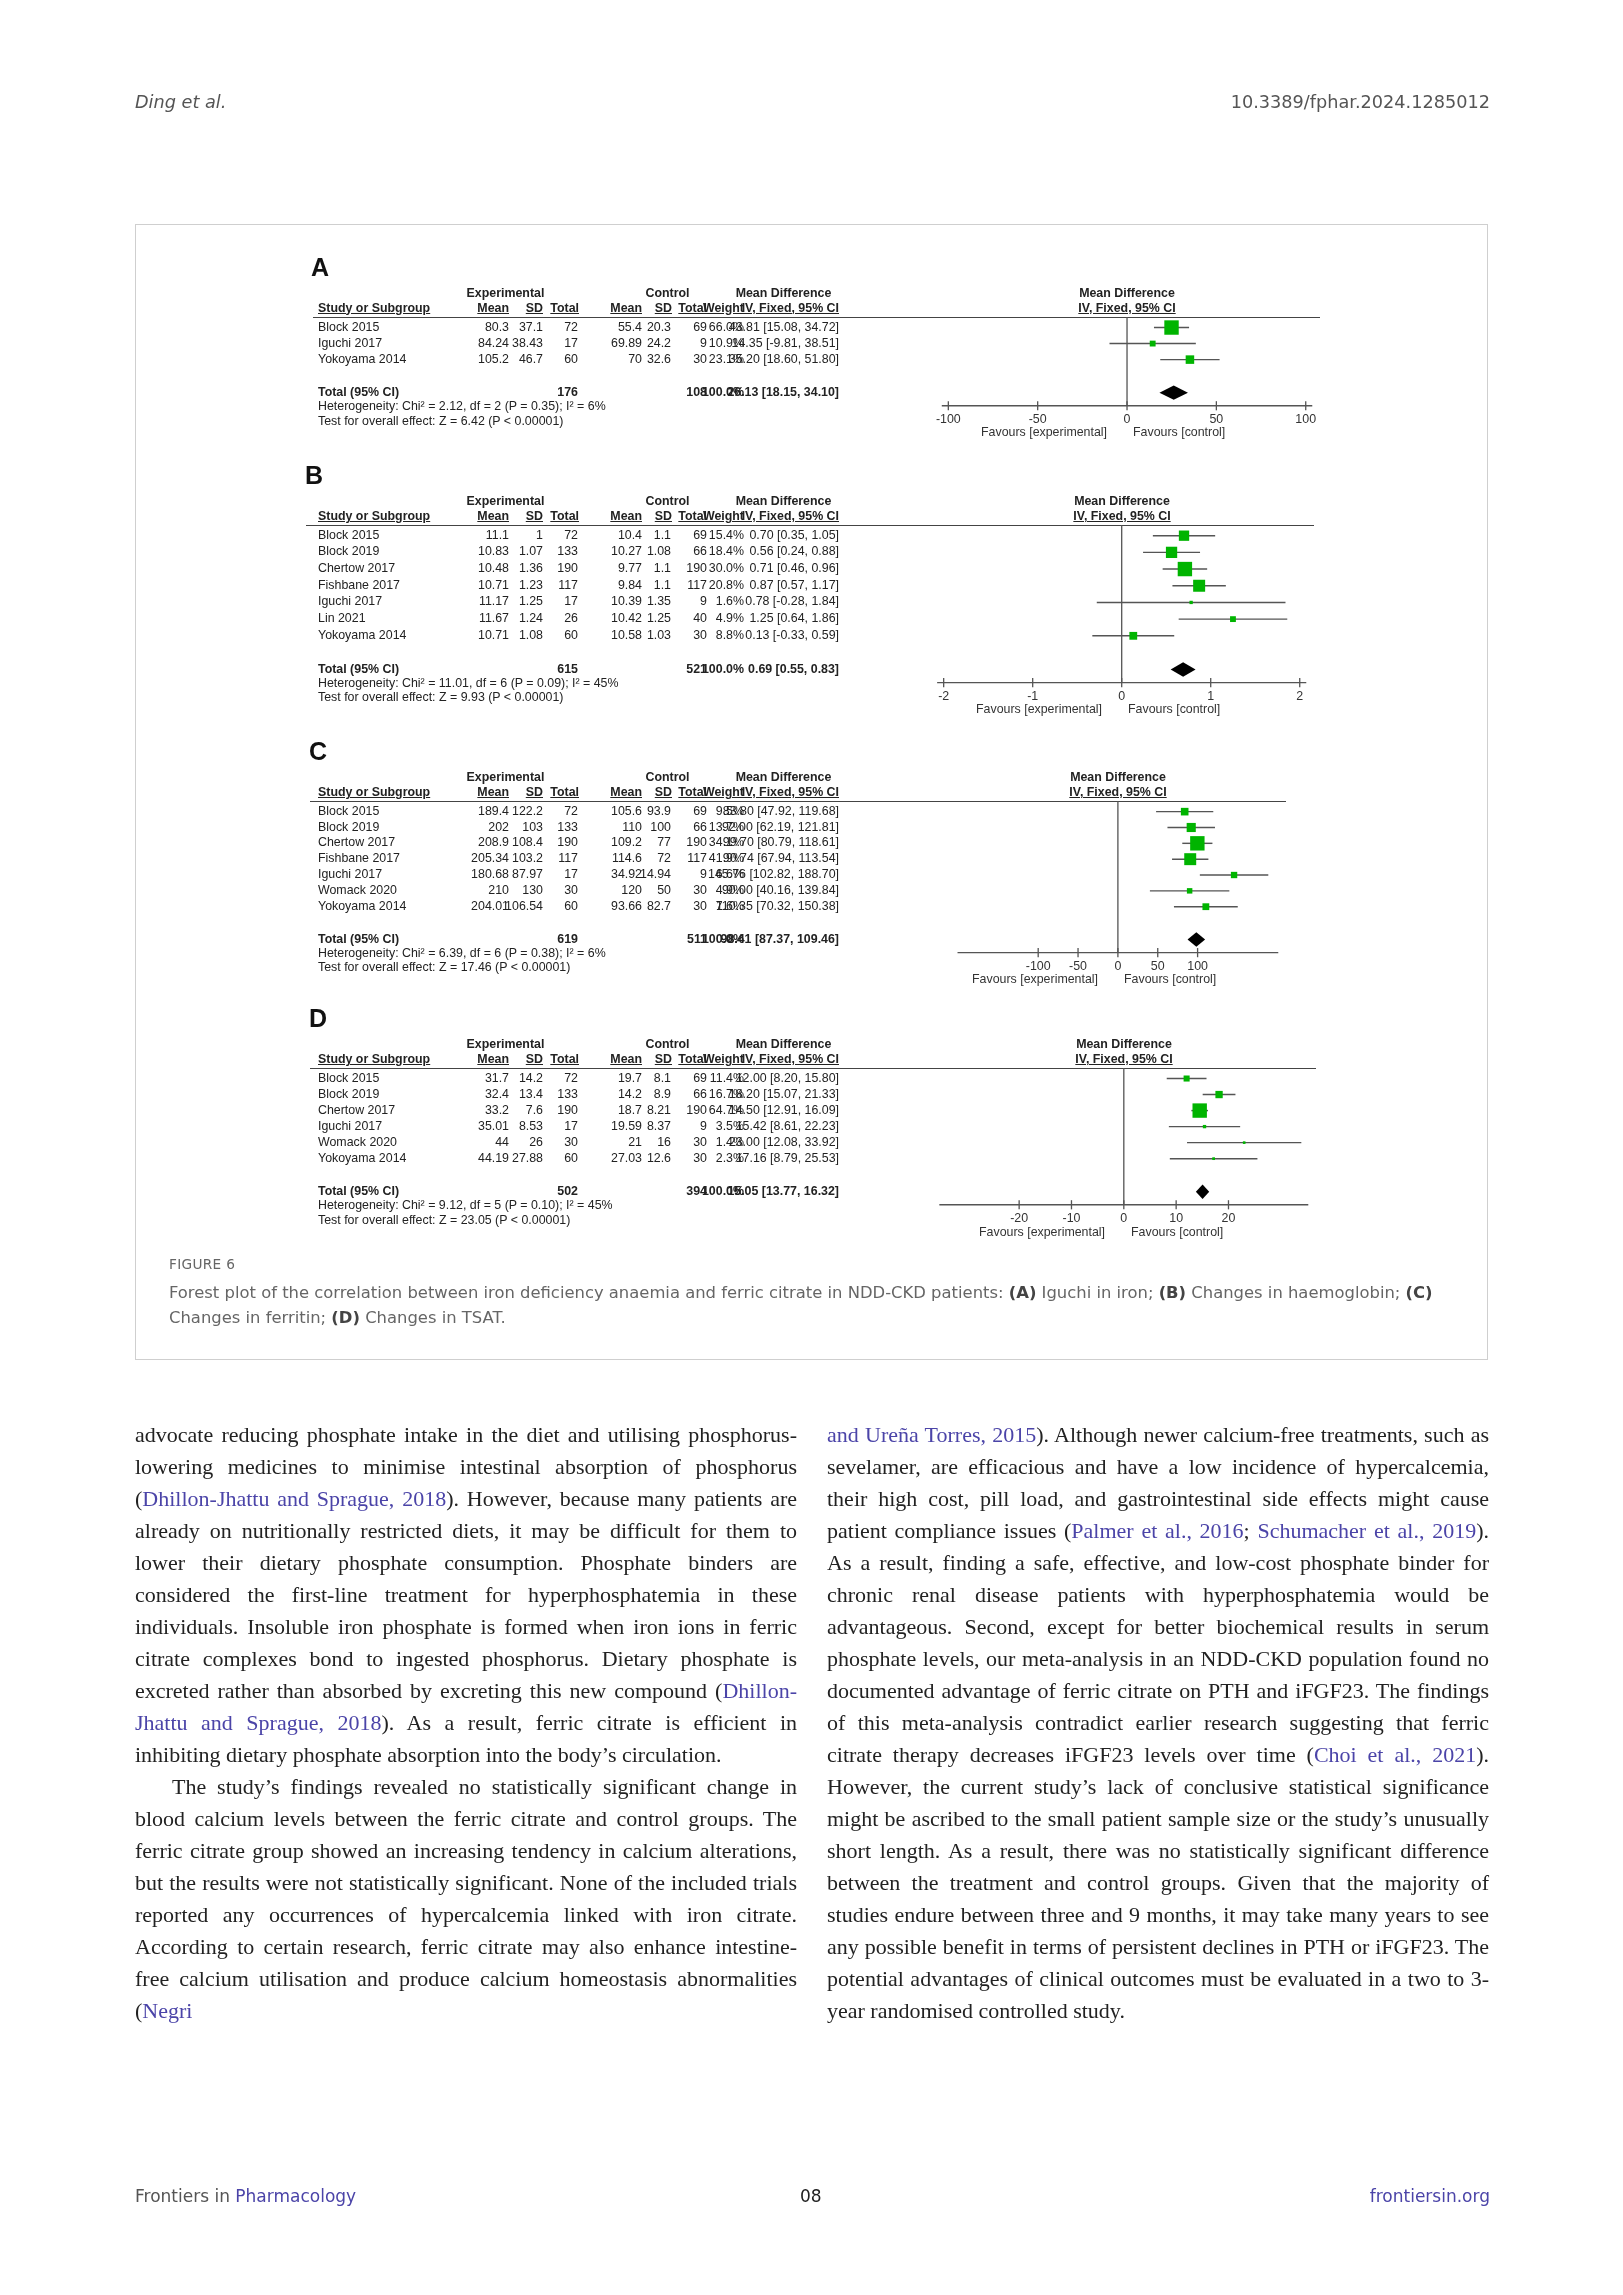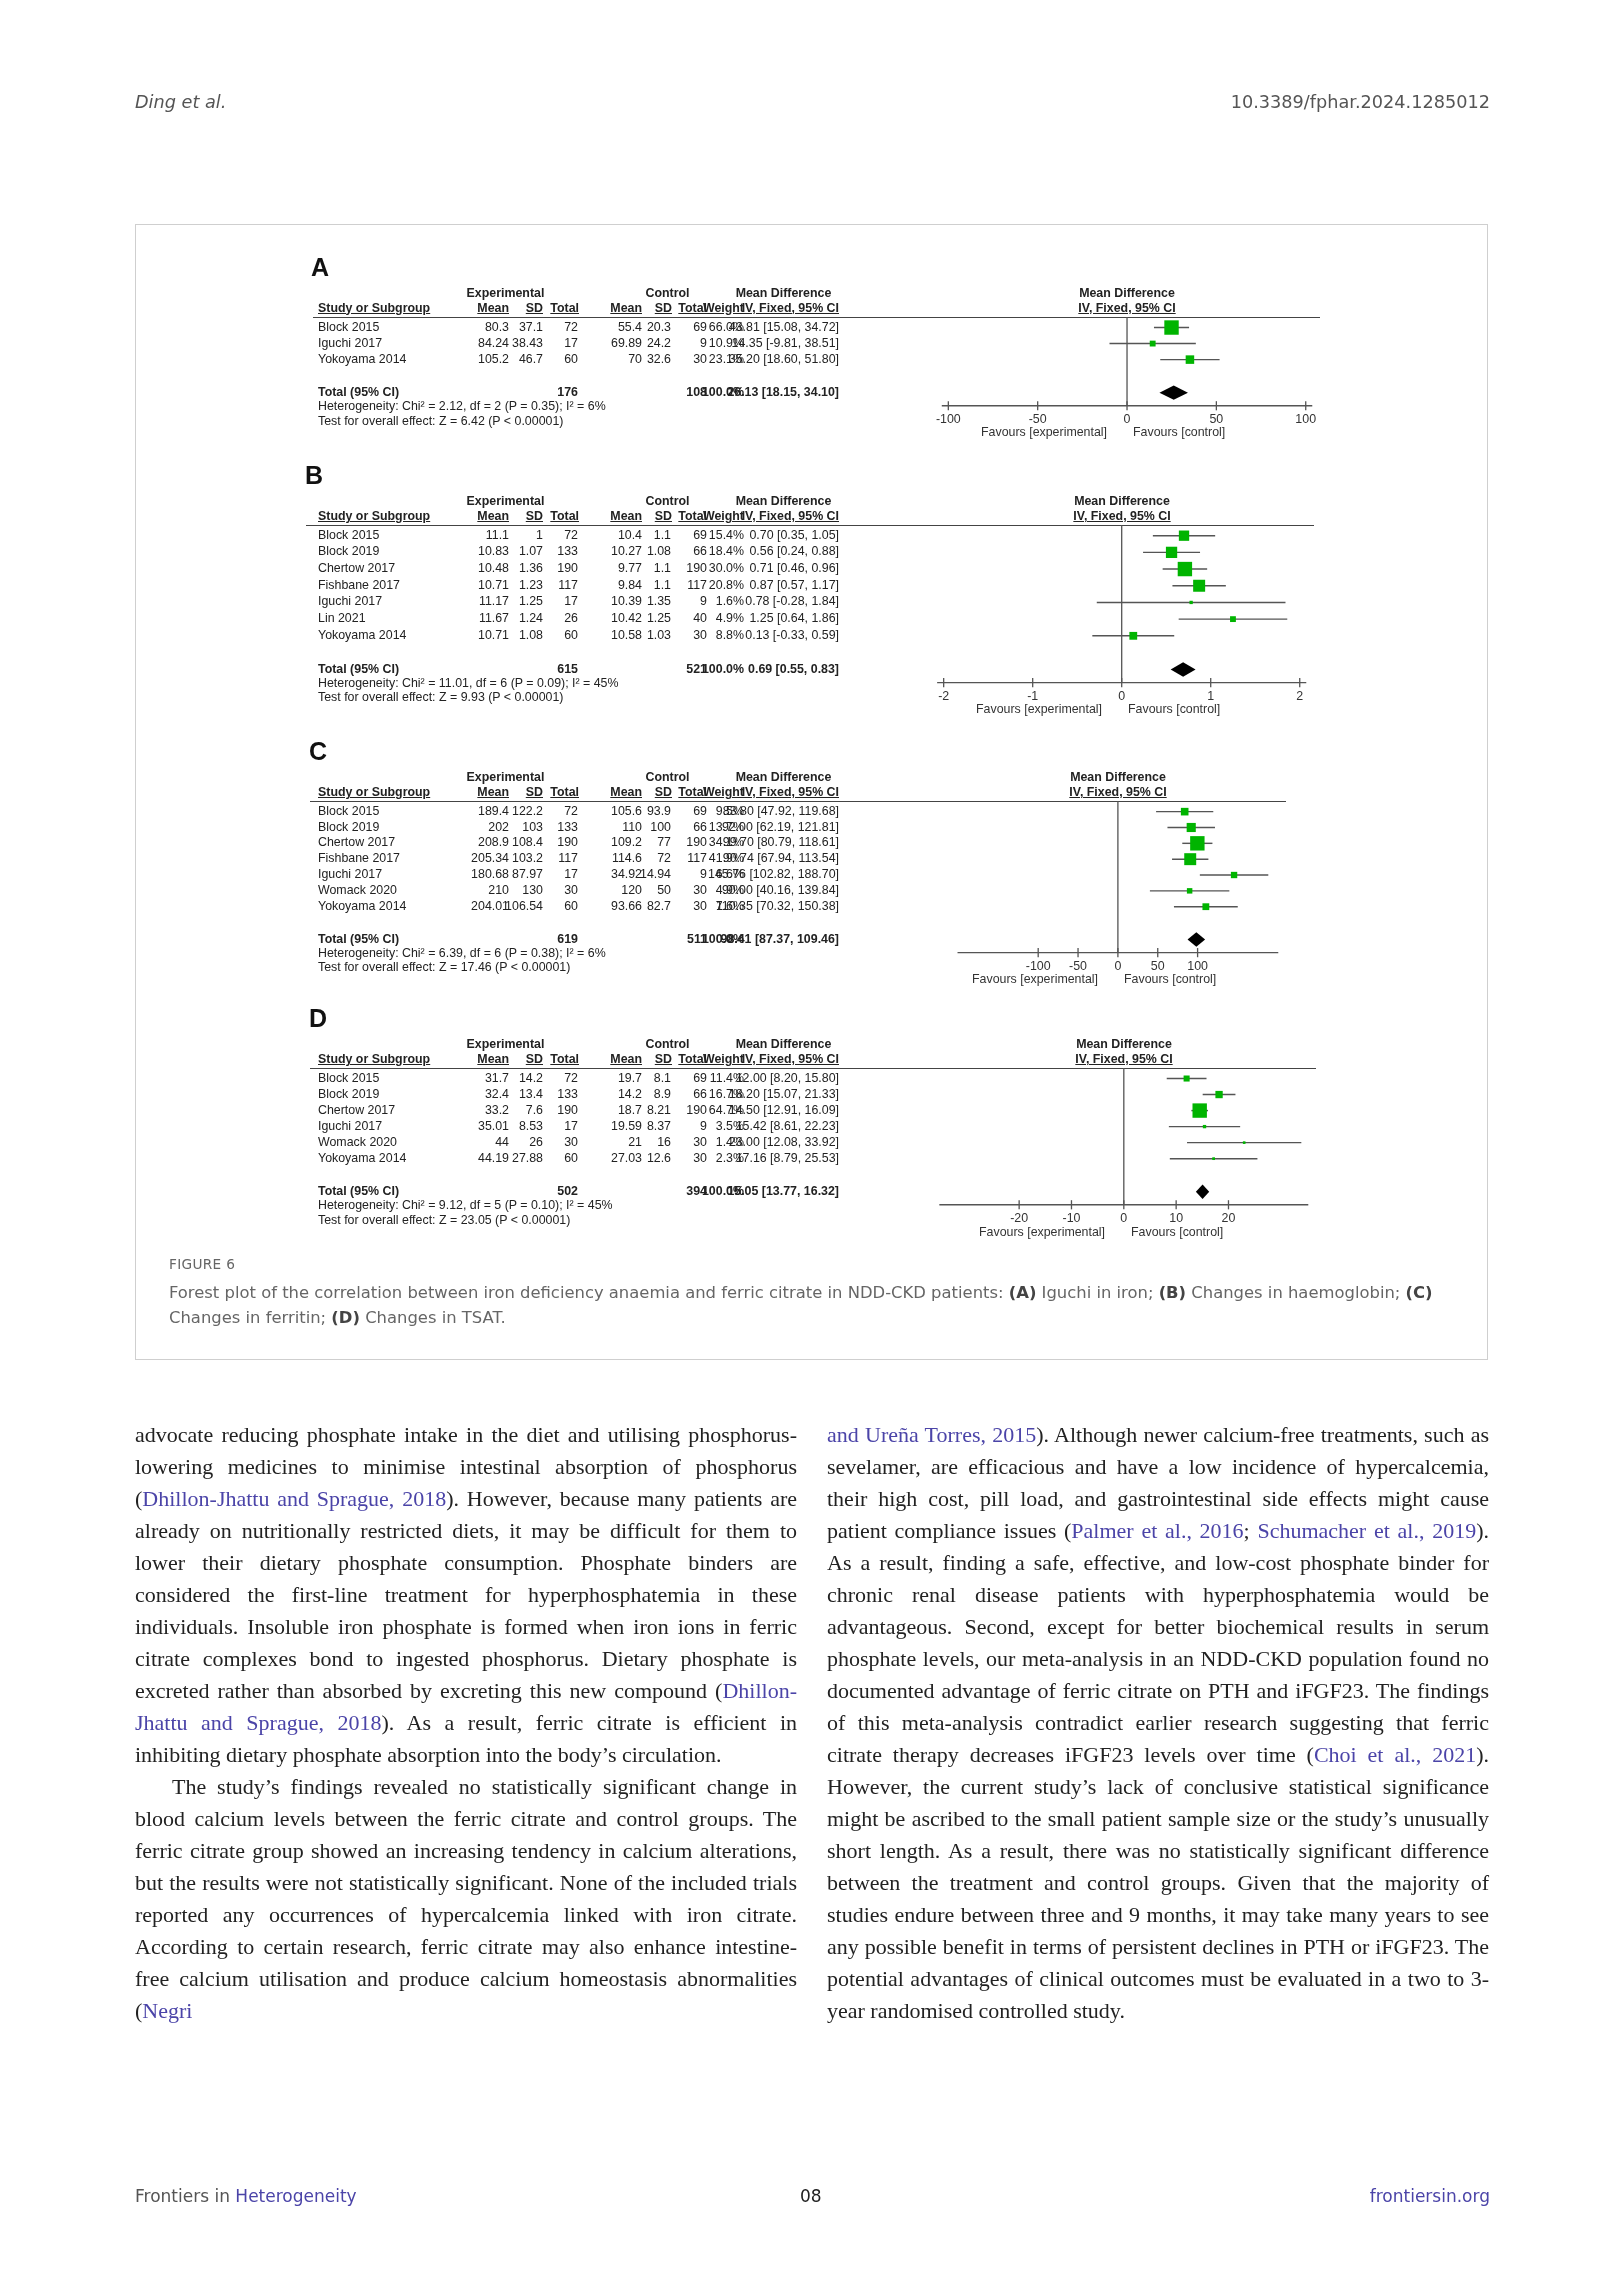--- a/index.html
+++ b/index.html
@@ -539,17 +539,17 @@
 
 <div class="body-col left" id="body-left">
     <p><span>advocate reducing phosphate intake in the diet and utilising phosphorus-lowering medicines to minimise intestinal absorption of phosphorus (</span><a class="cite">Dhillon-Jhattu and Sprague, 2018</a><span>). However, because many patients are already on nutritionally restricted diets, it may be difficult for them to lower their dietary phosphate consumption. Phosphate binders are considered the first-line treatment for hyperphosphatemia in these individuals. Insoluble iron phosphate is formed when iron ions in ferric citrate complexes bond to ingested phosphorus. Dietary phosphate is excreted rather than absorbed by excreting this new compound (</span><a class="cite">Dhillon-Jhattu and Sprague, 2018</a><span>). As a result, ferric citrate is efficient in inhibiting dietary phosphate absorption into the body’s circulation.</span></p>
     <p class="indent"><span>The study’s findings revealed no statistically significant change in blood calcium levels between the ferric citrate and control groups. The ferric citrate group showed an increasing tendency in calcium alterations, but the results were not statistically significant. None of the included trials reported any occurrences of hypercalcemia linked with iron citrate. According to certain research, ferric citrate may also enhance intestine-free calcium utilisation and produce calcium homeostasis abnormalities (</span><a class="cite">Negri</a></p>
   </div>
 <div class="body-col right" id="body-right">
     <p><a class="cite">and Ureña Torres, 2015</a><span>). Although newer calcium-free treatments, such as sevelamer, are efficacious and have a low incidence of hypercalcemia, their high cost, pill load, and gastrointestinal side effects might cause patient compliance issues (</span><a class="cite">Palmer et al., 2016</a><span>; </span><a class="cite">Schumacher et al., 2019</a><span>). As a result, finding a safe, effective, and low-cost phosphate binder for chronic renal disease patients with hyperphosphatemia would be advantageous. Second, except for better biochemical results in serum phosphate levels, our meta-analysis in an NDD-CKD population found no documented advantage of ferric citrate on PTH and iFGF23. The findings of this meta-analysis contradict earlier research suggesting that ferric citrate therapy decreases iFGF23 levels over time (</span><a class="cite">Choi et al., 2021</a><span>). However, the current study’s lack of conclusive statistical significance might be ascribed to the small patient sample size or the study’s unusually short length. As a result, there was no statistically significant difference between the treatment and control groups. Given that the majority of studies endure between three and 9 months, it may take many years to see any possible benefit in terms of persistent declines in PTH or iFGF23. The potential advantages of clinical outcomes must be evaluated in a two to 3-year randomised controlled study.</span></p>
   </div>
 
 <div class="footer left">
-  <span>Frontiers in </span><span class="accent">Heterogeneity</span>
+  <span>Frontiers in </span><span class="accent">Pharmacology</span>
 </div>
 <div class="footer center">08</div>
 <div class="footer right">frontiersin.org</div>
 
 
 </body></html>

